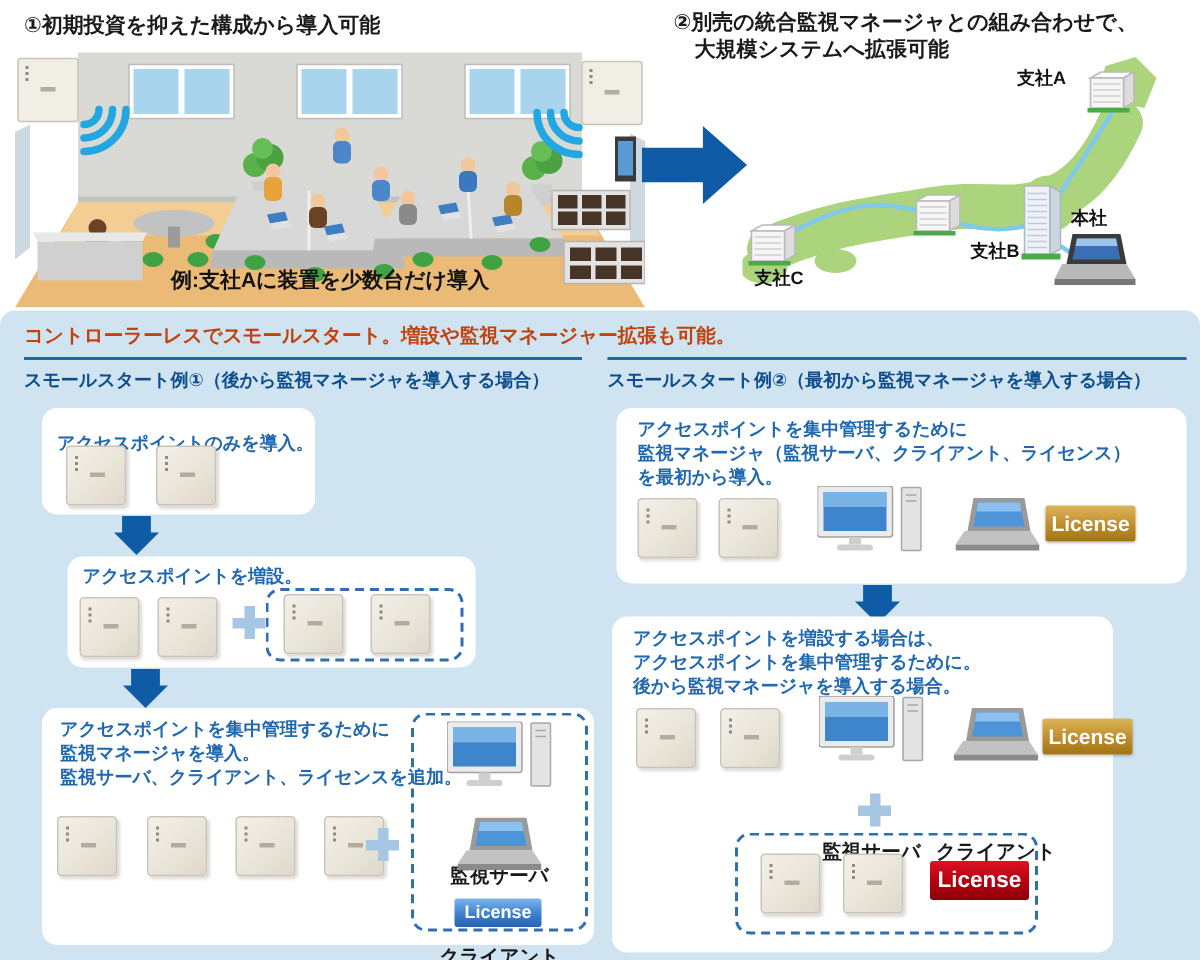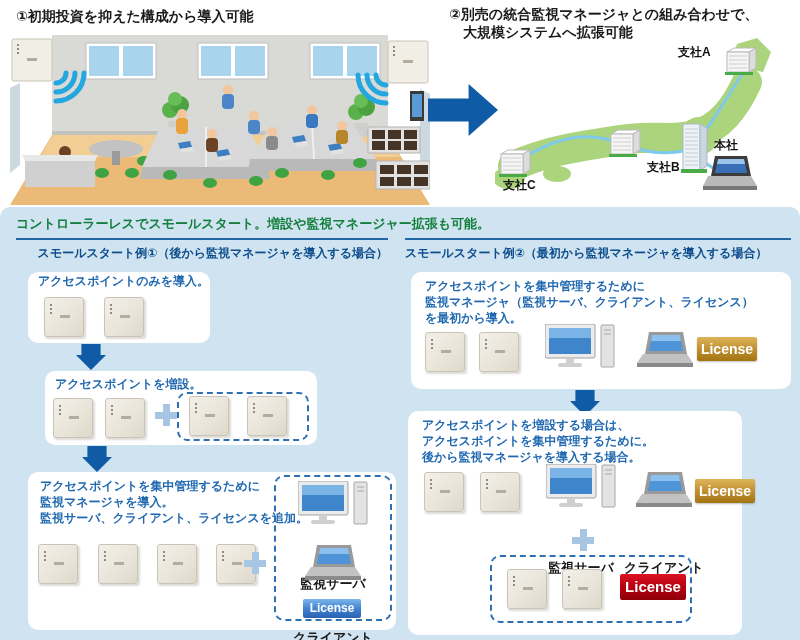--- a/index.html
+++ b/index.html
@@ -20,24 +20,24 @@
     clip-path:polygon(0 28%, 58% 28%, 58% 0, 100% 50%, 58% 100%, 58% 72%, 0 72%); }
   #map { position:absolute; left:495px; top:38px; width:305px; height:168px; }
   .map-label { position:absolute; font-size:12px; font-weight:bold; color:#111; white-space:nowrap; }
   #lbl-branch-a { left:183px; top:6px; }
   #lbl-hq       { left:219px; top:99px; }
   #lbl-branch-b { left:116px; top:121px;margin-left:36px; }
   #lbl-branch-c { left:8px;   top:139px; }
 
   
   #panel { position:absolute; left:0; top:207px; width:800px; height:433px; background:#cfe3f1; border-radius:10px 10px 0 0; }
-  #banner { position:absolute; left:16px; top:8px; font-size:13px; font-weight:bold; color:#15803d; }
+  #banner { position:absolute; left:16px; top:8px; font-size:13px; font-weight:bold; color:#c2410c; }
   .col-header { position:absolute; top:31px; border-top:2px solid #2166a5; padding-top:5px;
     font-size:12px; font-weight:bold; color:#0d4d8c; white-space:nowrap; }
-  #col-header-left  { left:16px;  width:372px;text-align:right; }
+  #col-header-left  { left:16px;  width:372px; }
   #col-header-right { left:405px; width:386px; }
 
   .white-box { position:absolute; background:#ffffff; border-radius:10px; }
   .box-text { position:absolute; font-size:12px; font-weight:bold; color:#2068b0; line-height:16px; white-space:nowrap; }
 
   
   .ap { position:absolute; width:40px; height:40px; background:linear-gradient(135deg,#f3f0e9 0%,#e8e4d8 60%,#ddd8ca 100%);
     border:1px solid #c9c4b7; border-radius:3px; box-shadow:1.5px 2px 2px rgba(120,110,90,.25); }
   .ap::before { content:""; position:absolute; left:5px; top:6px; width:2px; height:2px; background:#8d8d7f;
     box-shadow:0 4px 0 #8d8d7f, 0 8px 0 #8d8d7f; }
@@ -241,20 +241,21 @@
           <rect x="383" y="17" width="2" height="2" fill="#8d8d7f"></rect>
           <rect x="383" y="21" width="2" height="2" fill="#8d8d7f"></rect>
         <rect x="393" y="27" width="10" height="3" fill="#b3ad9e"></rect>
       </g>
       <g stroke="#22a7e0" fill="none" stroke-linecap="round" stroke-width="5">
         <path d="M 366 42 A 10 10 0 0 0 376 52"></path>
         <path d="M 357 42 A 19 19 0 0 0 376 61"></path>
         <path d="M 348 42 A 28 28 0 0 0 376 70"></path>
       </g>
     </svg>
+    <div id="office-caption">例:支社Aに装置を少数台だけ導入</div>
   </div>
 
   <div id="big-arrow"></div>
 
   <div id="map">
     <svg width="305" height="168" viewBox="0 0 305 168">
 
       <path d="M 18 128 C 60 110 90 108 125 102 C 160 96 175 104 200 97 C 225 90 240 70 252 44" stroke="#abd47d" stroke-width="30" fill="none" stroke-linecap="round"></path>
       <circle cx="204" cy="98" r="19" fill="#abd47d"></circle>
       <polygon points="242,6 262,0 276,14 268,34 248,30 238,18" fill="#abd47d"></polygon>
@@ -312,21 +313,21 @@
     <div id="lbl-branch-c" class="map-label">支社C</div>
     <div id="lbl-hq" class="map-label">本社</div>
   </div>
 
   <div id="panel">
     <div id="banner">コントローラーレスでスモールスタート。増設や監視マネージャー拡張も可能。</div>
     <div id="col-header-left" class="col-header">スモールスタート例①（後から監視マネージャを導入する場合）</div>
     <div id="col-header-right" class="col-header">スモールスタート例②（最初から監視マネージャを導入する場合）</div>
 
     <div class="white-box" style="left:28px; top:65px; width:182px; height:71px;">
-      <div class="box-text" style="left:10px; top:1px;">アクセスポイントのみを導入。</div>
+      <div class="box-text" style="left:10px; top:15px;">アクセスポイントのみを導入。</div>
       <div class="ap" style="left:16px; top:25px;"></div>
       <div class="ap" style="left:76px; top:25px;"></div>
     </div>
     <div class="arrow-down" style="left:76px; top:137px;"></div>
 
     <div class="white-box" style="left:28px; top:164px; width:272px; height:74px;margin-left:17px;">
       <div class="box-text" style="left:10px; top:5px;">アクセスポイントを増設。</div>
       <div class="ap" style="left:8px; top:27px;"></div>
       <div class="ap" style="left:60px; top:27px;"></div>
       <div class="plus" style="left:110px; top:33px;"></div>

